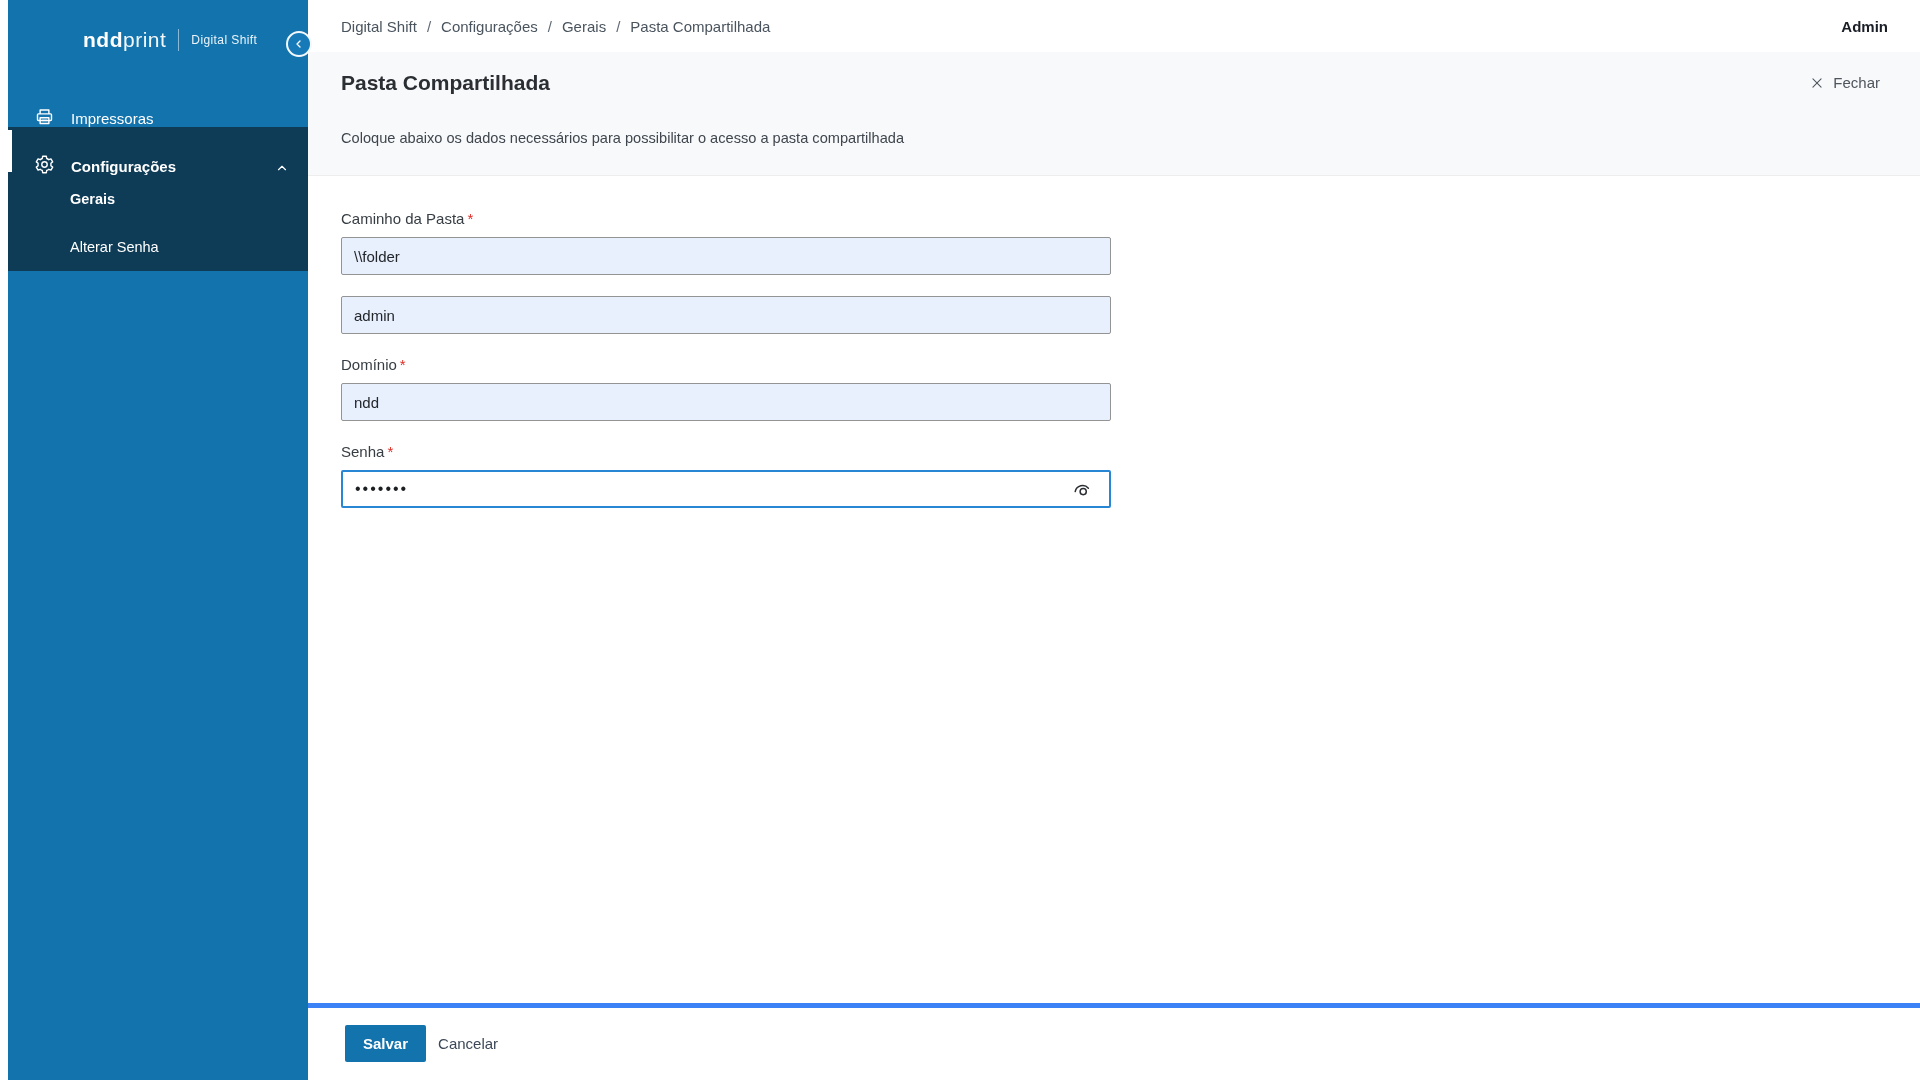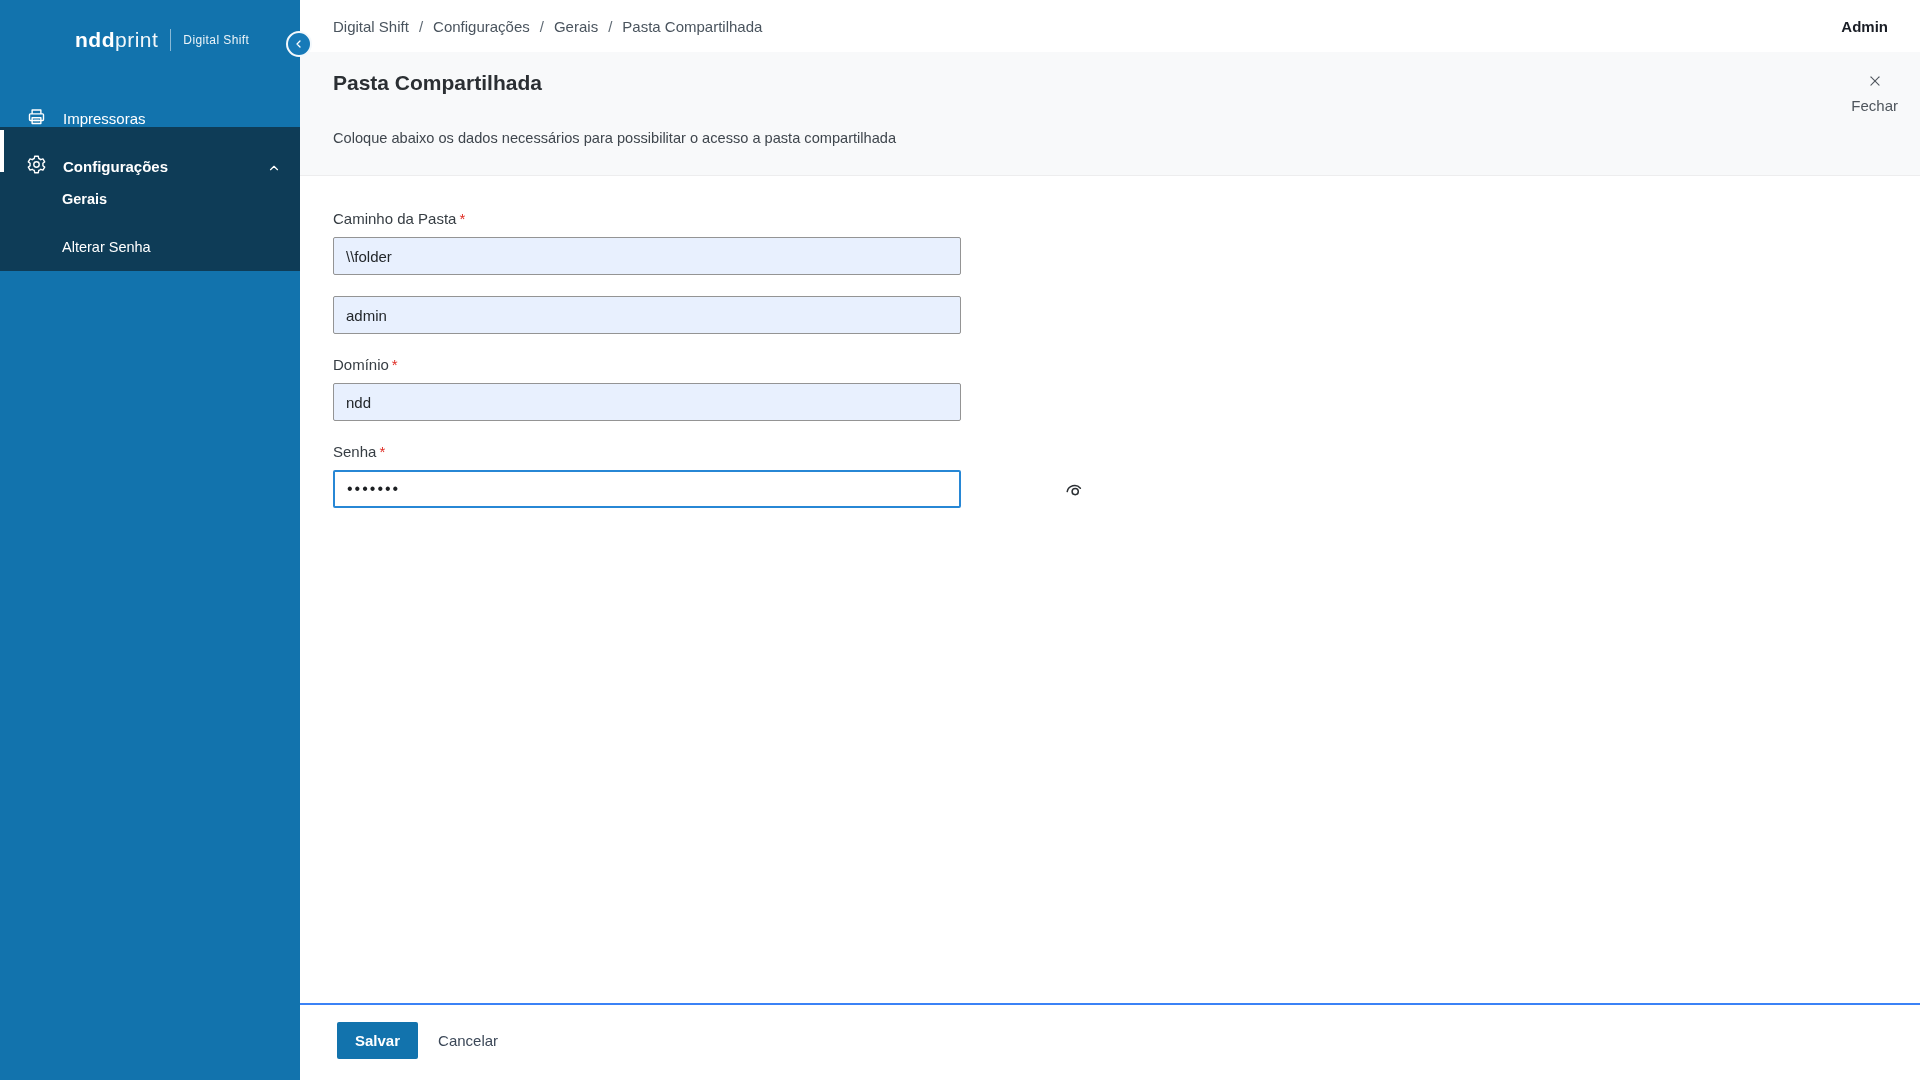--- a/index.html
+++ b/index.html
@@ -8,21 +8,21 @@
     font-family:"Liberation Sans", sans-serif;
     background:#ffffff;
     overflow:hidden;
     color:#33383d;
   }
   .app { display:flex; width:1920px; height:1080px; position:relative; }
 
   
   .sidebar {
     width:300px; flex-shrink:0; height:100%;
-    background:#1273ad; color:#fff; position:relative;
+    background:#1273ad; color:#fff; position:relative;margin-left:8px;
   }
   .logo {
     height:79px; display:flex; align-items:center; padding-left:75px;
   }
   .logo-brand { font-size:21px; letter-spacing:.5px; color:#fff; white-space:nowrap; }
   .logo-brand .bold { font-weight:700; }
   .logo-brand .light { font-weight:400; opacity:.95; }
   .logo-divider { width:1px; height:22px; background:rgba(255,255,255,.5); margin:0 12px; }
   .logo-product { font-size:12px; font-weight:400; color:rgba(255,255,255,.92); letter-spacing:.4px; white-space:nowrap; }
 
@@ -61,49 +61,49 @@
   .crumb-sep { color:#5f6a74; }
   .topbar-user { margin-left:auto; font-size:15px; font-weight:700; color:#1a1e26; cursor:pointer; }
 
   .panel-header {
     height:124px; background:#f8f9fa; border-bottom:1px solid #ededee;
     padding:18px 32px 0 33px; position:relative; flex-shrink:0;
   }
   .panel-title { font-size:21px; line-height:26px; font-weight:600; color:#2b2f33; }
   .panel-sub { margin-top:34px; font-size:14.6px; color:#3f464d; }
   .close-btn {
-    position:absolute; top:22px; right:22px; display:flex; align-items:center;
-    gap:9px; font-size:15px; color:#4e555c; cursor:pointer;flex-direction:column;
+    position:absolute; top:22px; right:40px; display:flex; align-items:center;
+    gap:9px; font-size:15px; color:#4e555c; cursor:pointer;
   }
 
   .content { flex:1; padding:33px 0 0 33px; background:#fff; min-height:0; }
 
   .field { margin-bottom:21px; width:762px; }
   .field-label { font-size:15px; line-height:20px; color:#363d43; margin-bottom:8px; }
   .req { color:#df2c24; margin-left:3px; }
   .input-wrap { position:relative; width:762px; }
   .text-input {
-    width:628px; height:38px; background:#e8f0fe;
+    width:770px; height:38px; background:#e8f0fe;
     border:1px solid #949494; border-radius:2px;
     padding:0 12px; font-size:15px; color:#23272b;
     font-family:"Liberation Sans", sans-serif; outline:none; display:block;
   }
   .text-input.pw {
     background:#ffffff; border:2px solid #2787d5;
     padding-right:42px; font-size:16px; letter-spacing:2px; color:#1c1f22;
   }
   .eye-btn {
     position:absolute; right:10px; top:50%; transform:translateY(-50%);
     width:22px; height:22px; display:flex; align-items:center; justify-content:center;
     cursor:pointer;
   }
 
   .footer-bar {
-    height:77px; border-top:2px solid #3b82f6; flex-shrink:0;
-    display:flex; align-items:flex-start; gap:20px; padding:17px 0 0 37px; background:#fff;
+    height:77px; border-top:5px solid #3b82f6; flex-shrink:0;
+    display:flex; align-items:flex-start; gap:12px; padding:17px 0 0 37px; background:#fff;
   }
   .save-btn {
     min-width:76px; height:37px; padding:0 18px;
     background:#1273ad; color:#fff; font-size:15px; font-weight:700;
     border:none; border-radius:2px; cursor:pointer;
     font-family:"Liberation Sans", sans-serif;
   }
   .cancel-btn {
     height:37px; display:flex; align-items:center;
     font-size:15px; color:#3c4858; cursor:pointer; background:none; border:none;

